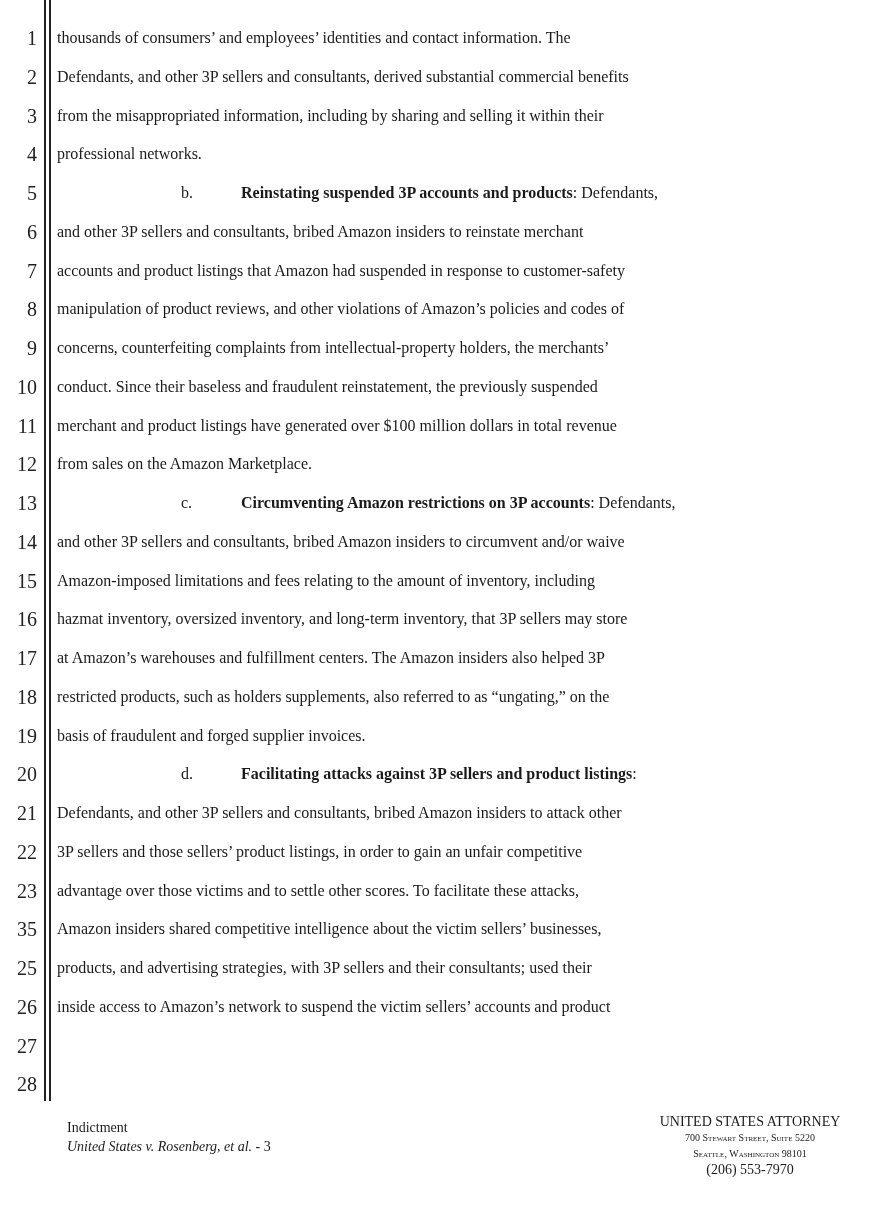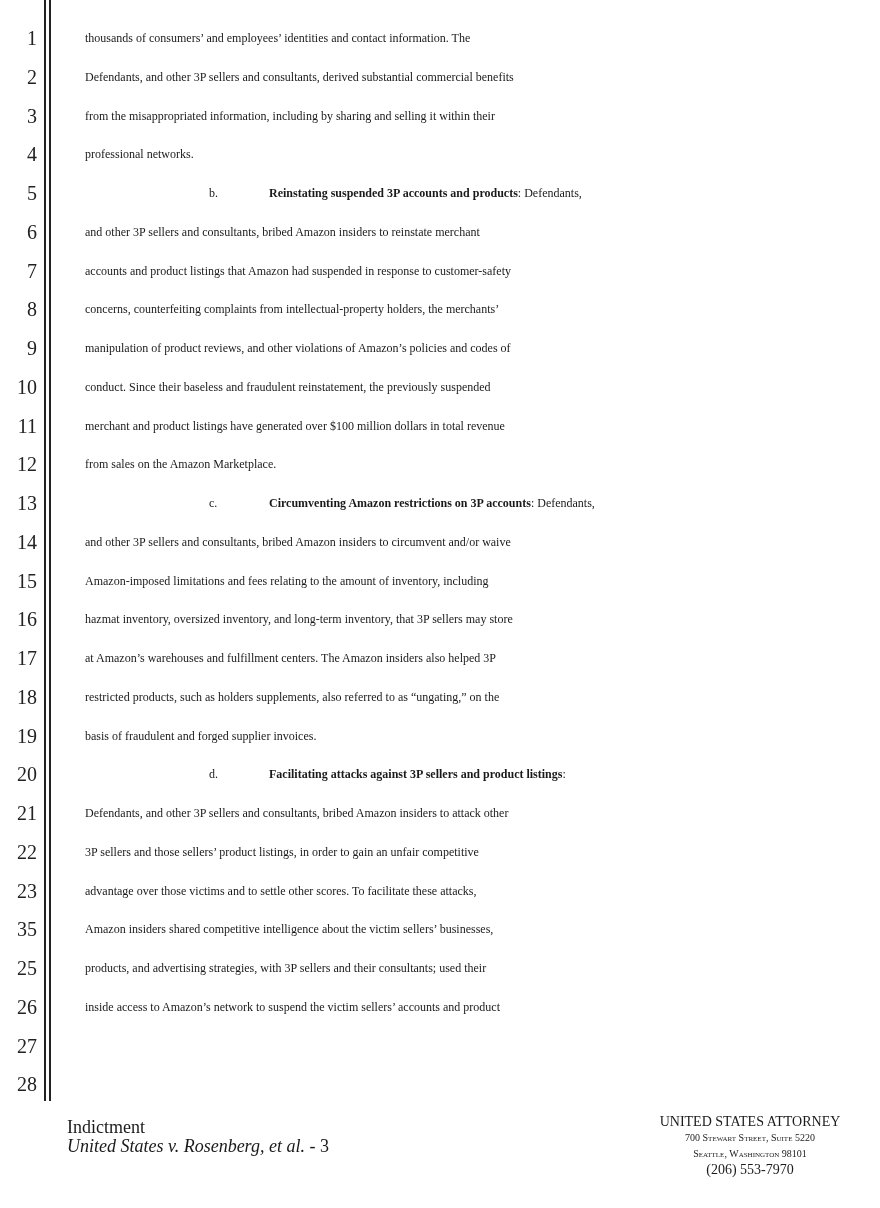--- a/index.html
+++ b/index.html
@@ -5,25 +5,25 @@
   html, body { margin: 0; padding: 0; background: #ffffff; }
   body { width: 880px; height: 1208px; position: relative; overflow: hidden;
          font-family: "Liberation Serif", "DejaVu Serif", serif; color: #1a1a1a; }
   .page { position: absolute; left: 0; top: 0; width: 880px; height: 1208px; }
   .rule { position: absolute; top: 0; width: 2px; height: 1101px; background: #222; }
   .rule.r1 { left: 44px; }
   .rule.r2 { left: 49px; }
   .linenos { position: absolute; left: 0; top: 19px; width: 37px; }
   .lineno { height: 38.75px; line-height: 38.75px; text-align: right; font-size: 20px; color: #222; }
   .body { position: absolute; left: 57px; top: 19px; width: 810px; }
-  .ln { height: 38.75px; line-height: 38.75px; font-size: 12px; white-space: nowrap; margin-left: 28px; }
+  .ln { height: 38.75px; line-height: 38.75px; font-size: 16px; white-space: nowrap; }
   .ln.indent { padding-left: 124px; }
   .ln .letter { display: inline-block; width: 60px; }
   .ln b { font-weight: bold; }
-  .footer-left { position: absolute; left: 67px; top: 1118px; font-size: 18px; line-height: 19px; }
+  .footer-left { position: absolute; left: 67px; top: 1118px; font-size: 14px; line-height: 19px; }
   .footer-left .case { font-style: italic; }
   .footer-right { position: absolute; left: 650px; top: 1114px; width: 200px; text-align: center;
                   font-size: 14px; line-height: 16px; font-family: Liberation Serif, serif; }
   .footer-right .sc { font-variant: small-caps; font-size: 10px; }
 </style>
 </head>
 <body>
 
 <div class="page">
   <div class="rule r1"></div>
@@ -61,22 +61,22 @@
   </div>
 
   <div class="body">
     <div class="ln">thousands of consumers’ and employees’ identities and contact information.  The</div>
     <div class="ln">Defendants, and other 3P sellers and consultants, derived substantial commercial benefits</div>
     <div class="ln">from the misappropriated information, including by sharing and selling it within their</div>
     <div class="ln">professional networks.</div>
     <div class="ln indent"><span class="letter">b.</span><b>Reinstating suspended 3P accounts and products</b><span>:  Defendants,</span></div>
     <div class="ln">and other 3P sellers and consultants, bribed Amazon insiders to reinstate merchant</div>
     <div class="ln">accounts and product listings that Amazon had suspended in response to customer-safety</div>
+    <div class="ln">manipulation of product reviews, and other violations of Amazon’s policies and codes of</div>
     <div class="ln">concerns, counterfeiting complaints from intellectual-property holders, the merchants’</div>
-    <div class="ln">manipulation of product reviews, and other violations of Amazon’s policies and codes of</div>
     <div class="ln">conduct.  Since their baseless and fraudulent reinstatement, the previously suspended</div>
     <div class="ln">merchant and product listings have generated over $100 million dollars in total revenue</div>
     <div class="ln">from sales on the Amazon Marketplace.</div>
     <div class="ln indent"><span class="letter">c.</span><b>Circumventing Amazon restrictions on 3P accounts</b><span>:  Defendants,</span></div>
     <div class="ln">and other 3P sellers and consultants, bribed Amazon insiders to circumvent and/or waive</div>
     <div class="ln">Amazon-imposed limitations and fees relating to the amount of inventory, including</div>
     <div class="ln">hazmat inventory, oversized inventory, and long-term inventory, that 3P sellers may store</div>
     <div class="ln">at Amazon’s warehouses and fulfillment centers.  The Amazon insiders also helped 3P</div>
     <div class="ln">restricted products, such as holders supplements, also referred to as “ungating,” on the</div>
     <div class="ln">basis of fraudulent and forged supplier invoices.</div>

